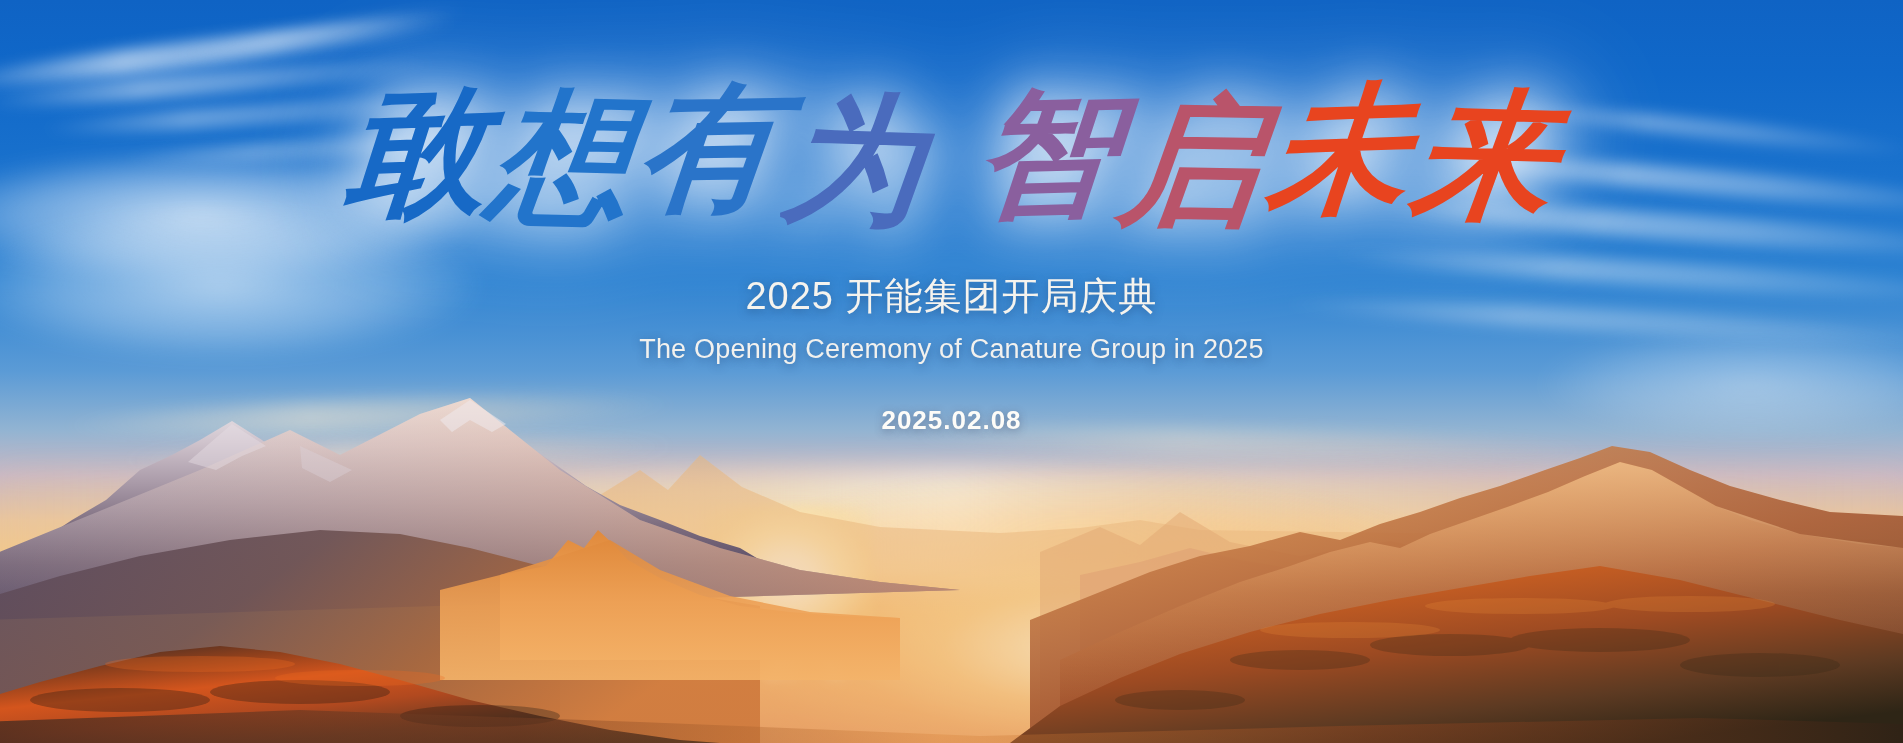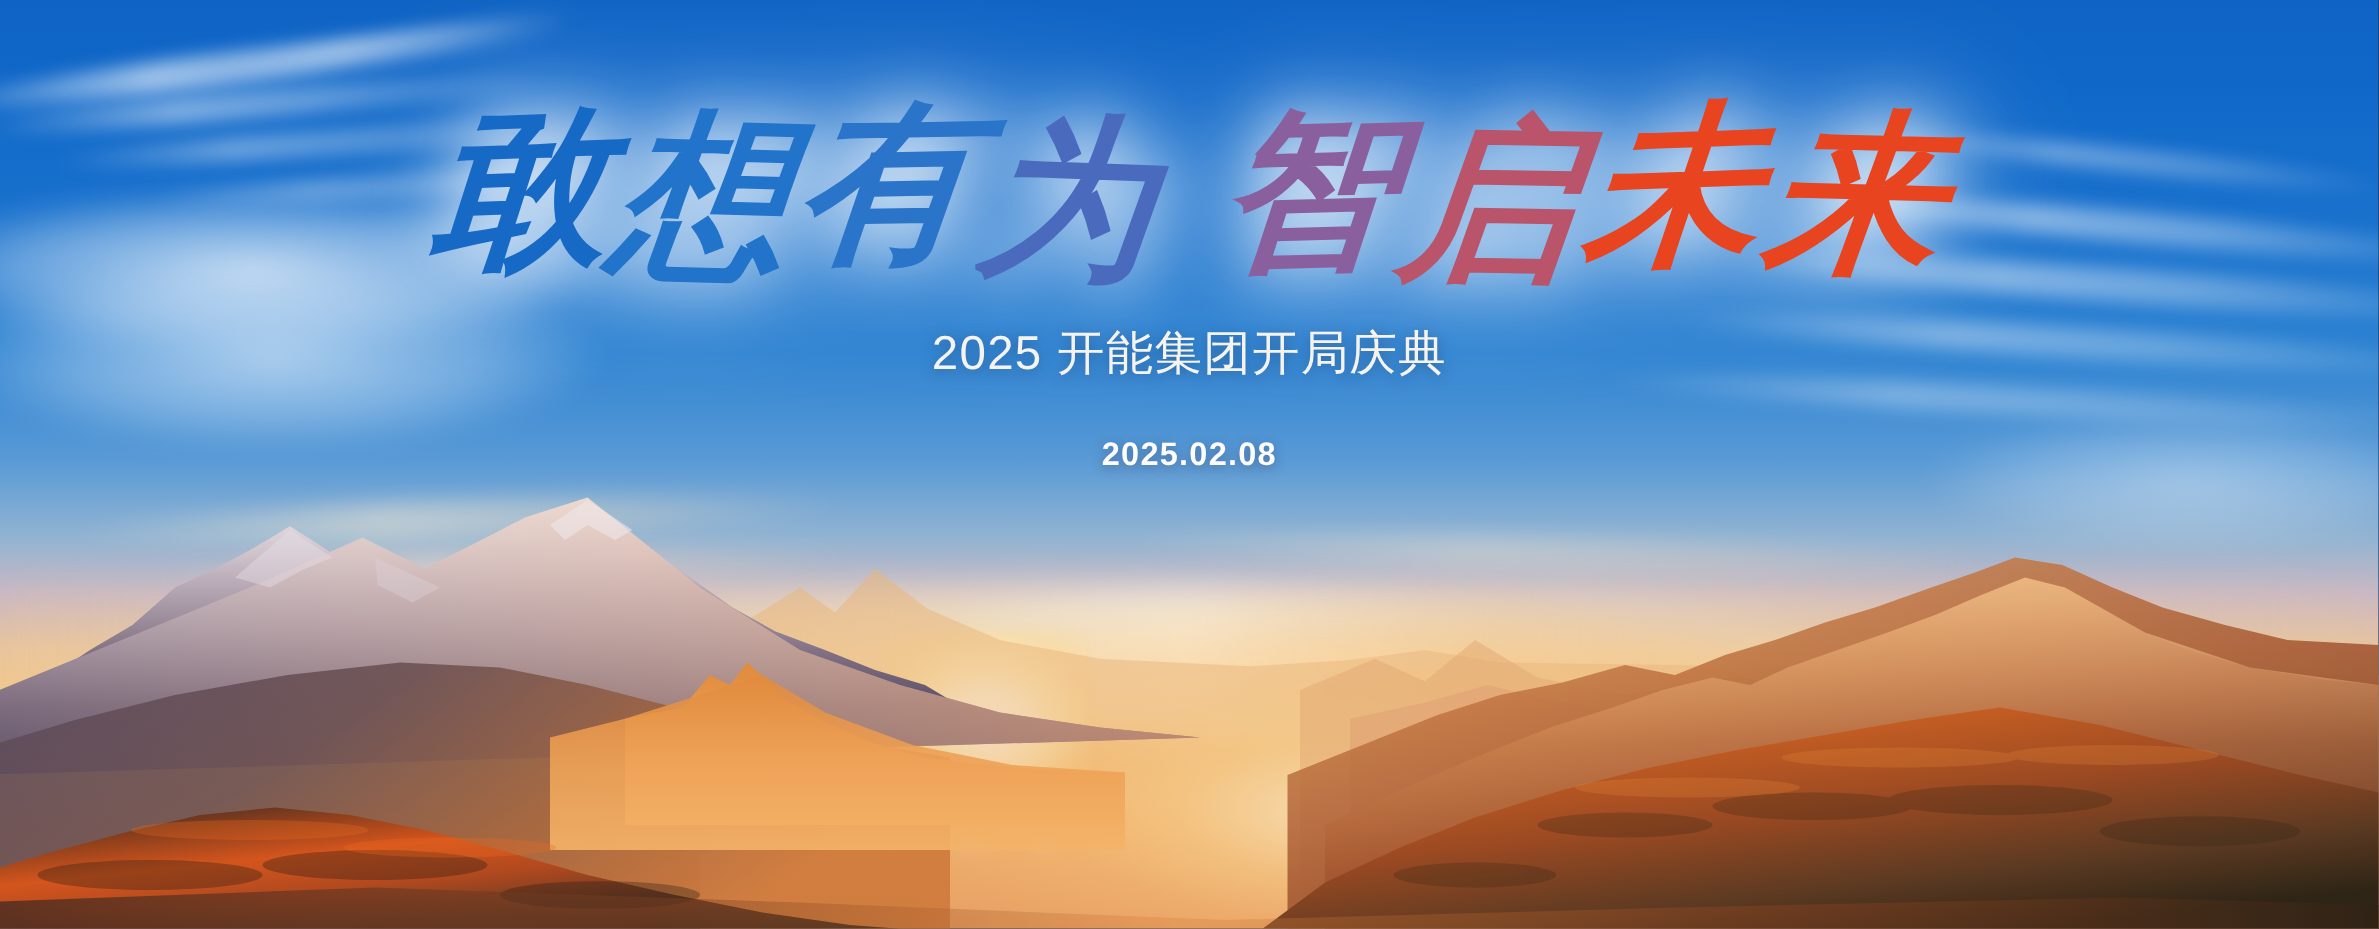--- a/index.html
+++ b/index.html
@@ -142,21 +142,21 @@
   .c-blue1{color:#1769c6;}
   .c-blue2{color:#2274cb;}
   .c-blue3{color:#2a74c9;}
   .c-bluep{color:#4a6bbd;}
   .c-purple{color:#8a5f9e;}
   .c-rose{color:#b9546a;}
   .c-red1{color:#e8441f;}
   .c-red2{color:#e8441f;}
 
   #subtitle-cn{
-    margin-top:30px;
+    margin-top:44px;
     font-size:38px;
     color:#f5f3ee;
     letter-spacing:1px;
     text-shadow:0 2px 10px rgba(30,60,110,.55);
   }
   #subtitle-en{
     margin-top:12px;
     font-size:27px;
     color:#f2f1ee;
     letter-spacing:.2px;
@@ -377,17 +377,18 @@
     </svg>
   </div>
 
   <div id="title-block">
 
     <div class="headline">
       <span class="ch c-blue1">敢</span><span class="ch c-blue2">想</span><span class="ch c-blue3">有</span><span class="ch c-bluep">为</span><span class="gap"></span><span class="ch c-purple">智</span><span class="ch c-rose">启</span><span class="ch c-red1">未</span><span class="ch c-red2">来</span>
     </div>
 
     <div id="subtitle-cn">2025 开能集团开局庆典</div>
+    <div id="subtitle-en">The Opening Ceremony of Canature Group in 2025</div>
     <div id="event-date">2025.02.08</div>
 
   </div>
 
 </div>
 
 </body></html>

